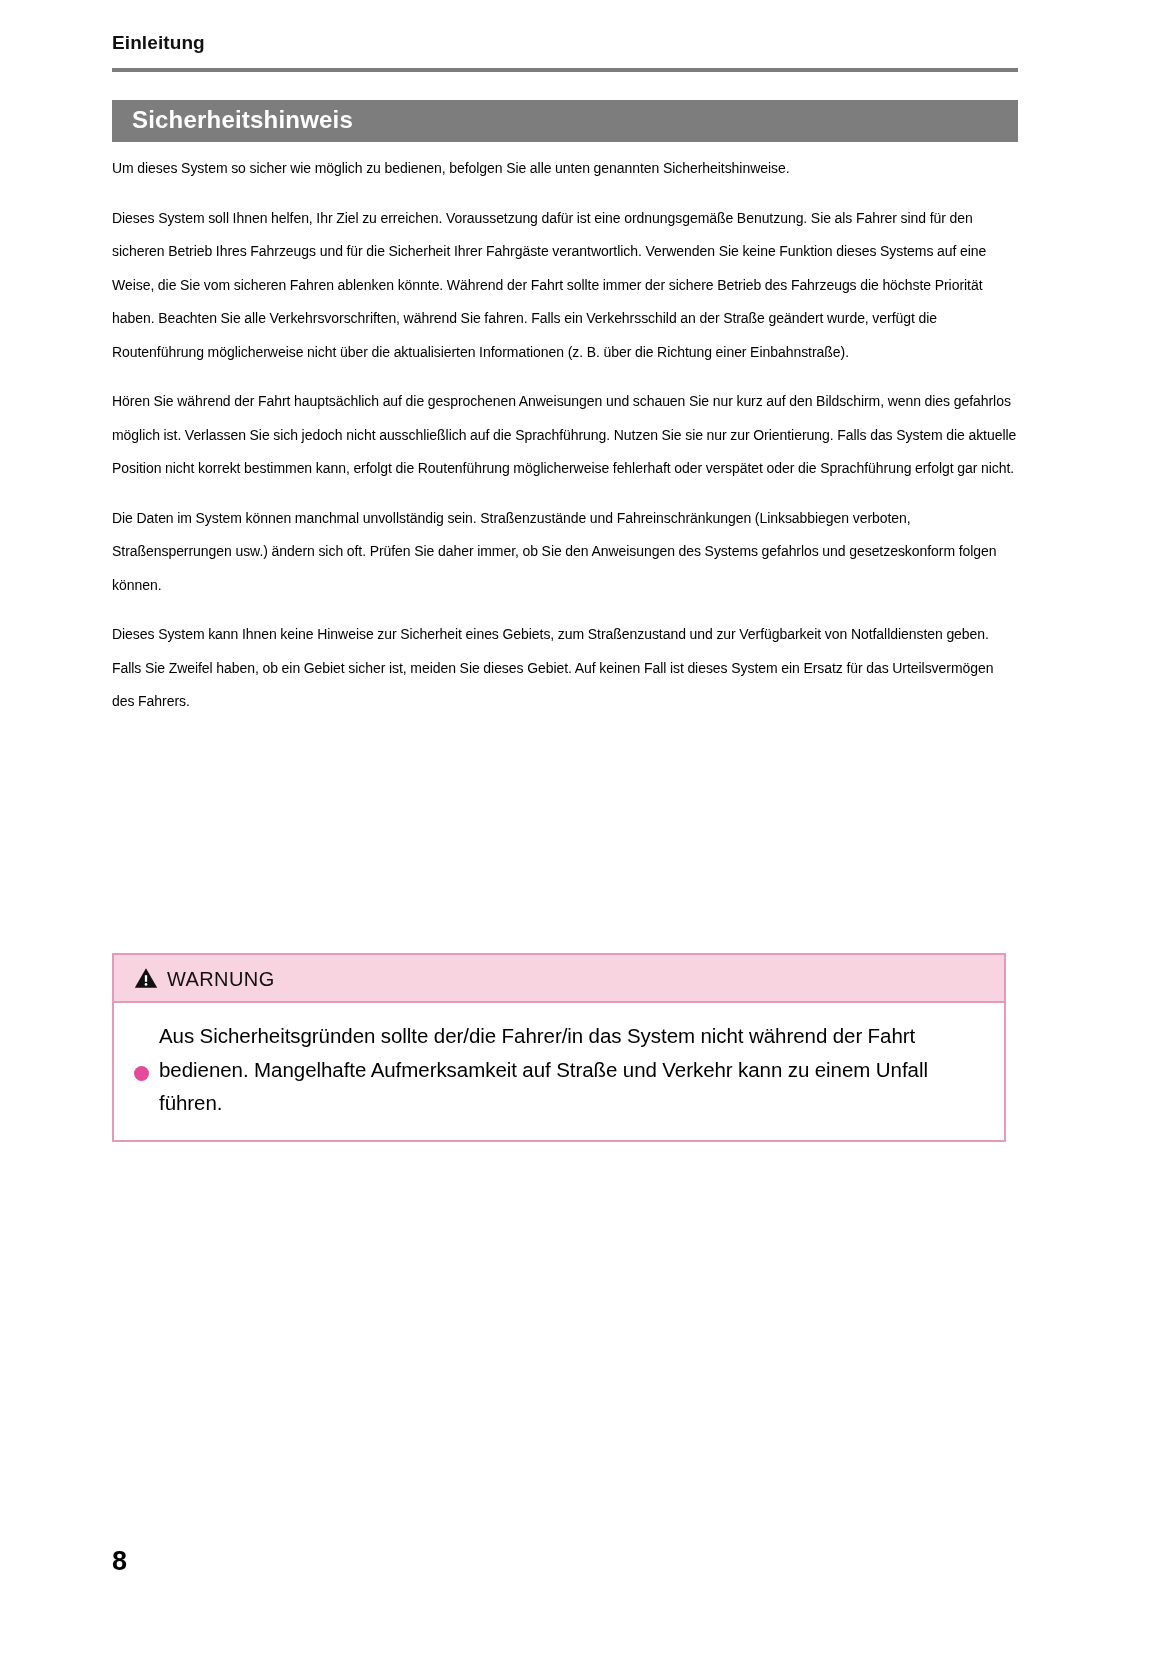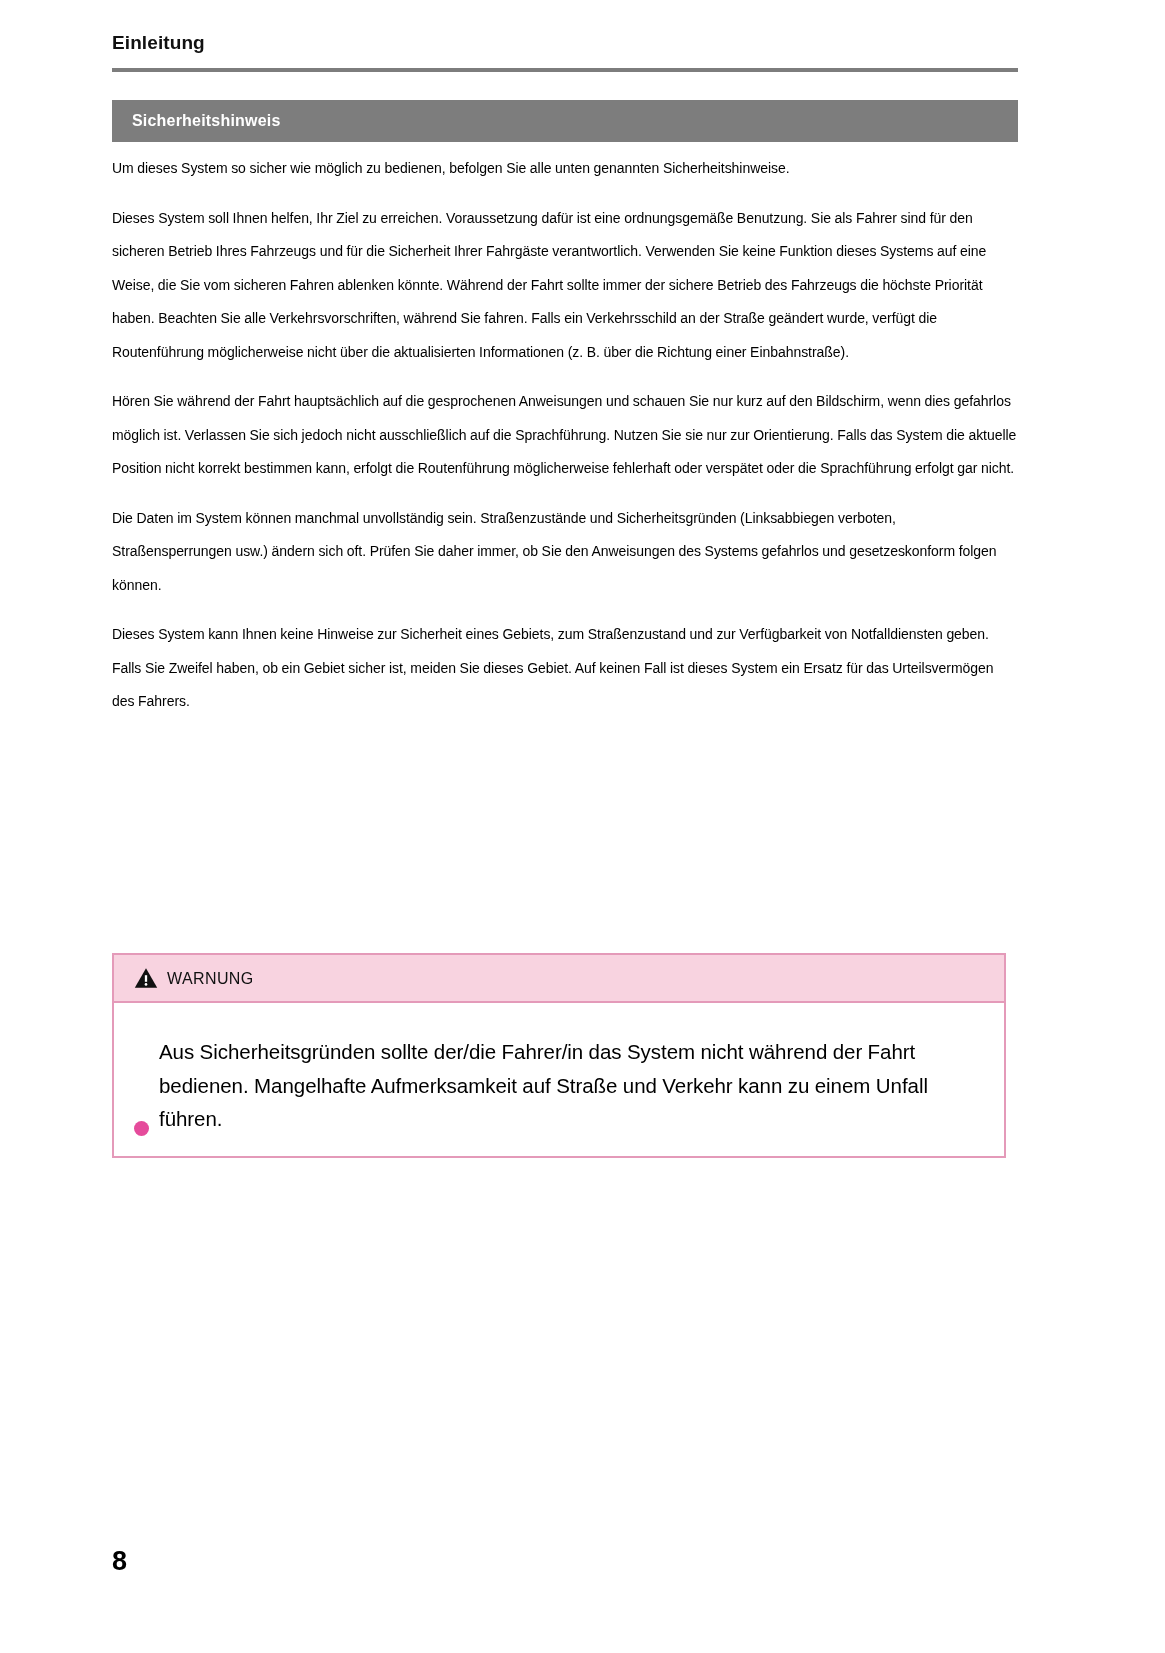--- a/index.html
+++ b/index.html
@@ -50,21 +50,21 @@
     width: 906px;
     height: 42px;
     background: #7d7d7d;
   }
   .section-bar-label {
     position: absolute;
     left: 20px;
     top: 50%;
     transform: translateY(-52%);
     color: #ffffff;
-    font-size: 16px;
+    font-size: 24px;
     font-weight: bold;
     letter-spacing: 0.2px;
     white-space: nowrap;
   }
 
   
   .body-col {
     position: absolute;
     left: 112px;
     top: 152px;
@@ -102,38 +102,37 @@
     box-sizing: border-box;
   }
   .warn-triangle {
     width: 24px;
     height: 22px;
     margin-right: 9px;
     flex: 0 0 auto;
     display: block;
   }
   .warning-title {
-    font-size: 16px;
+    font-size: 20px;
     font-weight: normal;
     color: #111111;
     letter-spacing: 0.4px;
     line-height: 1;
     position: relative;
     top: 1px;
   }
 
   .warning-body {
     padding: 16px 22px 20px 20px;
     background: #ffffff;
   }
   .warn-item {
     display: flex;
-    align-items: flex-end;
+    align-items: center;
     margin-bottom: 8px;
-    margin-top: 16px;
   }
   .warn-item:last-child { margin-bottom: 0; }
   .warn-bullet {
     width: 15px;
     height: 15px;
     border-radius: 50%;
     background: #e54b9b;
     flex: 0 0 auto;
     margin-top: 9px;
     margin-right: 10px;
@@ -165,21 +164,21 @@
   <div class="head-rule"></div>
 
   <div class="section-bar">
     <div class="section-bar-label">Sicherheitshinweis</div>
   </div>
 
   <div class="body-col">
     <p class="para">Um dieses System so sicher wie möglich zu bedienen, befolgen Sie alle unten genannten Sicherheitshinweise.</p>
     <p class="para">Dieses System soll Ihnen helfen, Ihr Ziel zu erreichen. Voraussetzung dafür ist eine ordnungsgemäße Benutzung. Sie als Fahrer sind für den sicheren Betrieb Ihres Fahrzeugs und für die Sicherheit Ihrer Fahrgäste verantwortlich. Verwenden Sie keine Funktion dieses Systems auf eine Weise, die Sie vom sicheren Fahren ablenken könnte. Während der Fahrt sollte immer der sichere Betrieb des Fahrzeugs die höchste Priorität haben. Beachten Sie alle Verkehrsvorschriften, während Sie fahren. Falls ein Verkehrsschild an der Straße geändert wurde, verfügt die Routenführung möglicherweise nicht über die aktualisierten Informationen (z. B. über die Richtung einer Einbahnstraße).</p>
     <p class="para">Hören Sie während der Fahrt hauptsächlich auf die gesprochenen Anweisungen und schauen Sie nur kurz auf den Bildschirm, wenn dies gefahrlos möglich ist. Verlassen Sie sich jedoch nicht ausschließlich auf die Sprachführung. Nutzen Sie sie nur zur Orientierung. Falls das System die aktuelle Position nicht korrekt bestimmen kann, erfolgt die Routenführung möglicherweise fehlerhaft oder verspätet oder die Sprachführung erfolgt gar nicht.</p>
-    <p class="para">Die Daten im System können manchmal unvollständig sein. Straßenzustände und Sicherheitsgründen (Linksabbiegen verboten, Straßensperrungen usw.) ändern sich oft. Prüfen Sie daher immer, ob Sie den Anweisungen des Systems gefahrlos und gesetzeskonform folgen können.</p>
+    <p class="para">Die Daten im System können manchmal unvollständig sein. Straßenzustände und Fahreinschränkungen (Linksabbiegen verboten, Straßensperrungen usw.) ändern sich oft. Prüfen Sie daher immer, ob Sie den Anweisungen des Systems gefahrlos und gesetzeskonform folgen können.</p>
     <p class="para">Dieses System kann Ihnen keine Hinweise zur Sicherheit eines Gebiets, zum Straßenzustand und zur Verfügbarkeit von Notfalldiensten geben. Falls Sie Zweifel haben, ob ein Gebiet sicher ist, meiden Sie dieses Gebiet. Auf keinen Fall ist dieses System ein Ersatz für das Urteilsvermögen des Fahrers.</p>
   </div>
 
   <div class="warning-box">
     <div class="warning-header">
       <svg class="warn-triangle" viewBox="0 0 24 22" aria-hidden="true">
         <path d="M12 1.2 L23.2 20.8 L0.8 20.8 Z" fill="#111111"></path>
         <rect x="10.85" y="8.2" width="2.3" height="6.6" fill="#ffffff"></rect>
         <circle cx="12" cy="17.4" r="1.35" fill="#ffffff"></circle>
       </svg>

